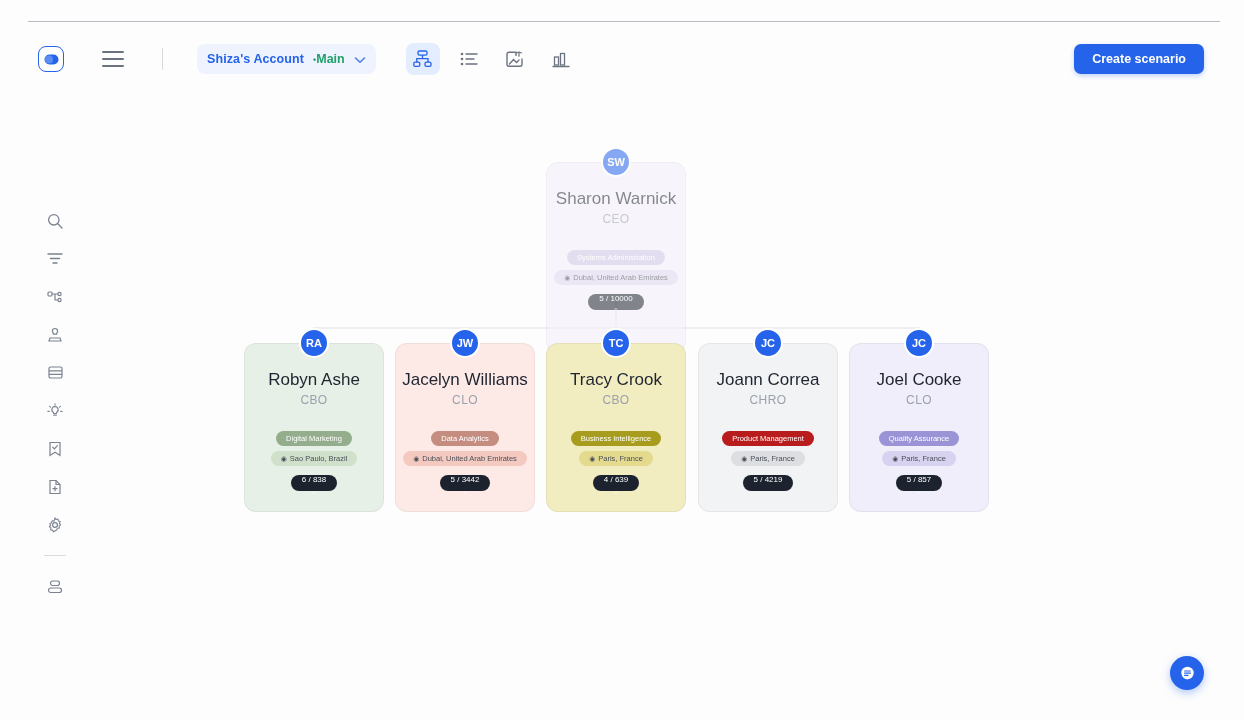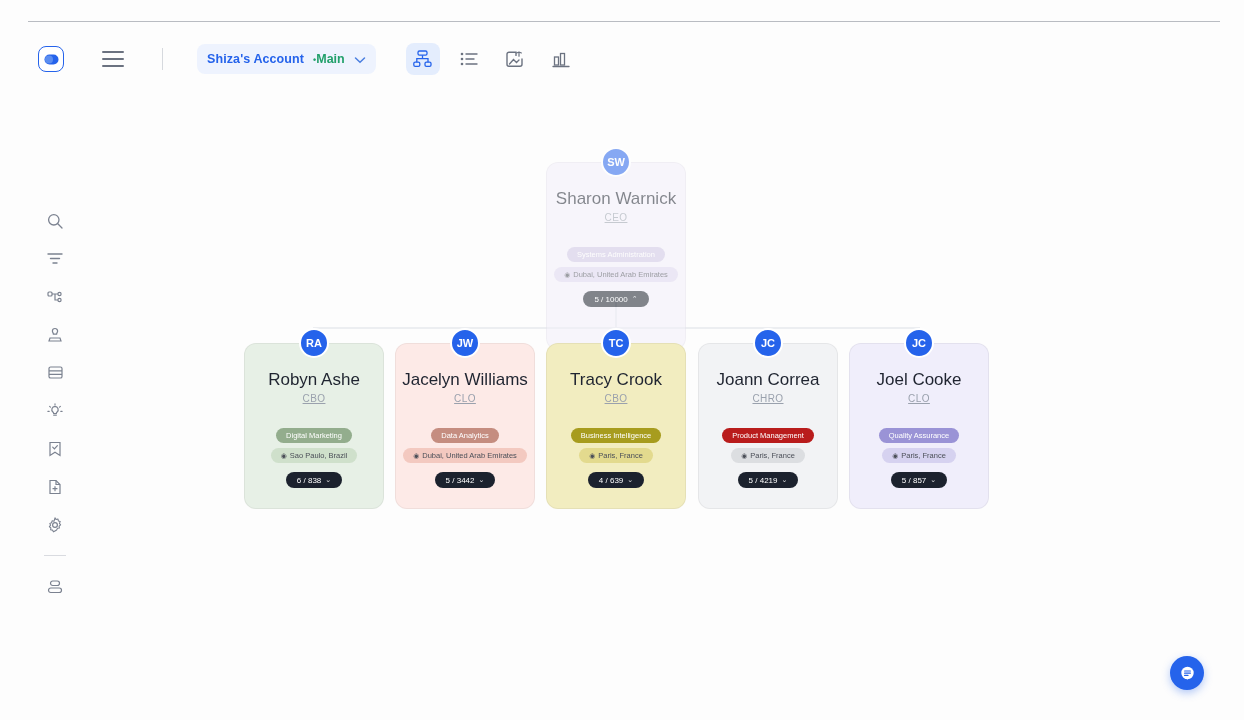--- a/index.html
+++ b/index.html
@@ -79,32 +79,32 @@
   }
   .node.root { width: 140px; padding-bottom: 42px; }
   .node .avatar {
     position: absolute; top: -16px; left: 50%; transform: translateX(-50%);
     width: 30px; height: 30px; border-radius: 50%; background: #2563eb;
     color: #fff; font-size: 11px; font-weight: bold;
     display: flex; align-items: center; justify-content: center;
     border: 2.5px solid #fff;
   }
   .node .nm { font-size: 17px; color: #1f2430; font-weight: normal; text-align: center; }
-  .node .role { font-size: 10px; color: #9aa1ad; margin-top: 3px; letter-spacing: .4px; text-decoration: underline; }
+  .node .role { font-size: 12px; color: #9aa1ad; margin-top: 3px; letter-spacing: .4px; }
   .pill {
     margin-top: 24px; height: 15px; padding: 0 10px; border-radius: 9px;
     font-size: 7.5px; color: #fff; display: flex; align-items: center; justify-content: center;
     white-space: nowrap; max-width: 126px;
   }
   .pill.loc { margin-top: 5px; gap: 3px; }
   .pill.loc .pin { font-size: 7px; }
   .count {
     margin-top: 9px; height: 16px; padding: 0 11px; border-radius: 9px;
     background: #1c222e; color: #fff; font-size: 8px;
-    display: flex; align-items: center; gap: 4px;
+    display: flex; align-items: center; gap: 4px; flex-direction: column;
   }
   .count .c { font-size: 7px; opacity: .85; }
 
   
   .fab {
     position: absolute; right: 40px; bottom: 30px; width: 34px; height: 34px;
     border-radius: 50%; background: #2563eb; display: flex; align-items: center; justify-content: center;
     box-shadow: 0 3px 8px rgba(37,99,235,.35);
   }
 </style>
@@ -171,20 +171,21 @@
       <div class="vbtn">
         <svg width="18" height="17" viewBox="0 0 18 17">
           <rect x="2.5" y="6" width="4" height="8" stroke="#6b7280" stroke-width="1.3" fill="none"></rect>
           <rect x="8.5" y="2.5" width="4" height="11.5" stroke="#6b7280" stroke-width="1.3" fill="none"></rect>
           <path d="M1 15.5h16" stroke="#6b7280" stroke-width="1.3" stroke-linecap="round"></path>
         </svg>
       </div>
     </div>
   </div>
 
+  <button class="create-btn">Create scenario</button>
 
   <div class="rail">
     <div class="rail-btn">
       <svg width="16" height="16" viewBox="0 0 16 16">
           <circle cx="6.8" cy="6.8" r="5.2" stroke="#7b8290" stroke-width="1.3" fill="none"></circle>
           <path d="M10.8 10.8L15 15" stroke="#7b8290" stroke-width="1.3" stroke-linecap="round"></path>
         </svg>
     </div>
     <div class="rail-btn">
       <svg width="16" height="13" viewBox="0 0 16 13">

